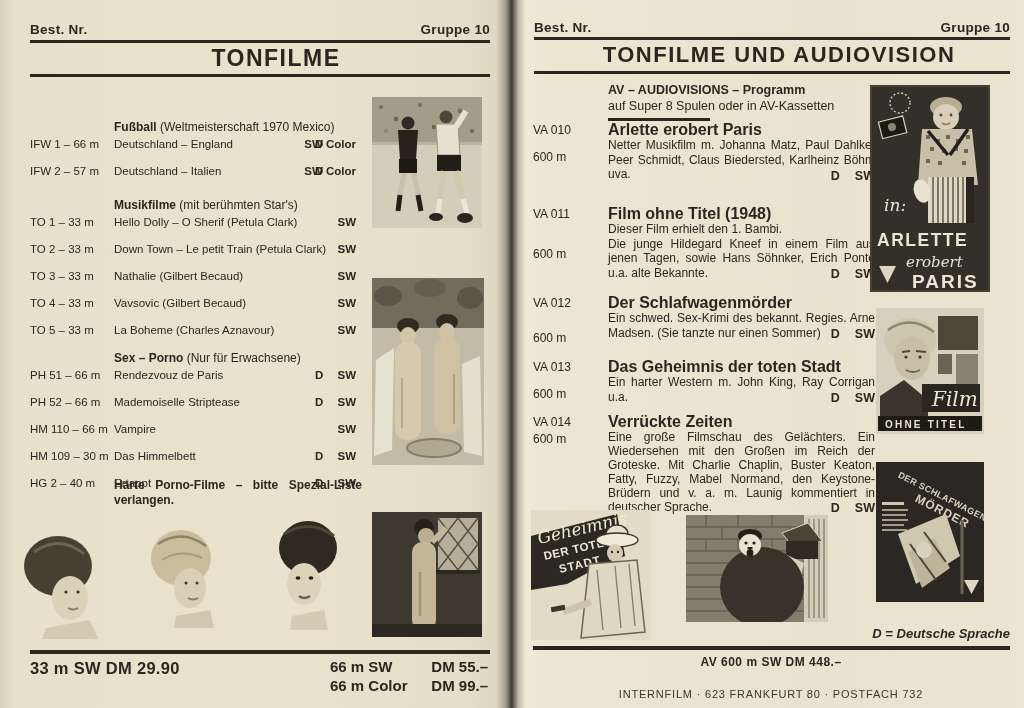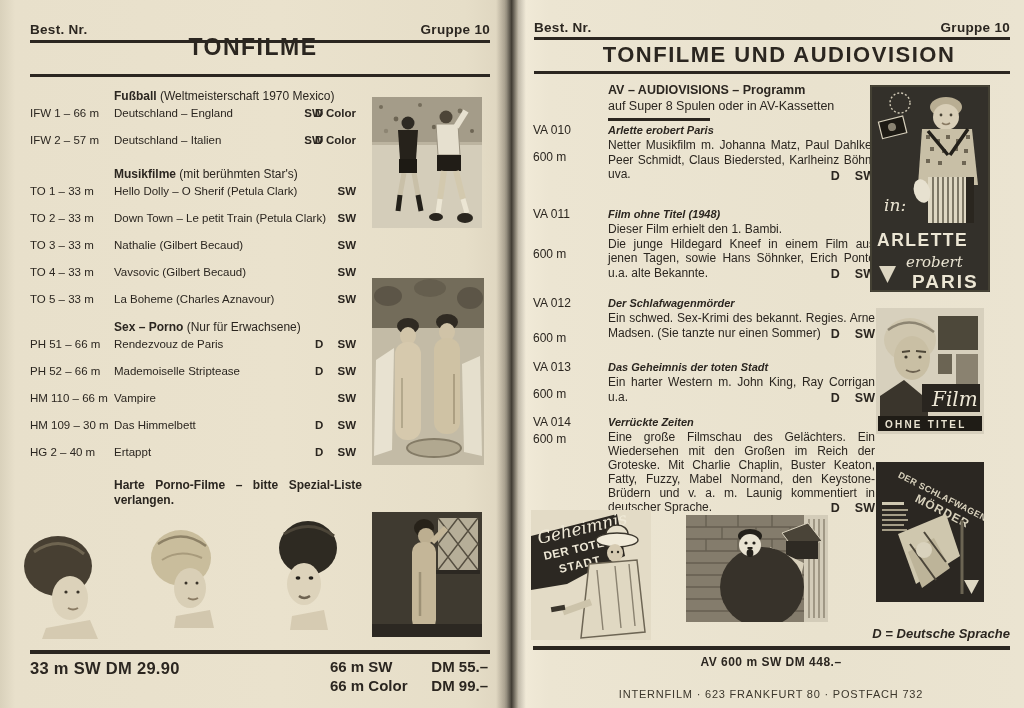--- a/index.html
+++ b/index.html
@@ -30,26 +30,26 @@
 
   
   .pg-header{position:absolute;display:flex;justify-content:space-between;font-size:13.5px;font-weight:bold;letter-spacing:.3px;}
   .page-left .pg-header{left:30px;right:16px;top:22px;}
   .page-right .pg-header{left:16px;right:14px;top:20px;}
   .rule-l1{left:30px;width:460px;top:40px;}
   .rule-l2{left:30px;width:460px;top:74px;}
   .rule-r1{left:16px;right:14px;top:37px;}
   .rule-r2{left:16px;right:14px;top:71px;}
   .pg-title{position:absolute;margin:0;width:100%;text-align:center;font-size:23px;letter-spacing:1.5px;font-weight:bold;}
-  .page-left .pg-title{top:34px;}
+  .page-left .pg-title{top:45px;padding-left:23px;}
   .page-right .pg-title{top:42px;font-size:22px;margin-left:8px;}
 
   
   .film-list{position:absolute;left:30px;top:88px;width:326px;}
-  .film-section{position:relative;}
+  .film-section{position:relative;margin-top:31px;}
   .sec-head{margin-left:84px;font-size:12px;line-height:16px;margin-bottom:2px;}
   .film-row{position:relative;height:17px;font-size:11.5px;line-height:15px;margin-bottom:10px;}
   .fr-id{position:absolute;left:0;white-space:nowrap;}
   .fr-title{position:absolute;left:84px;white-space:nowrap;}
   .fr-lang{position:absolute;left:285px;font-weight:bold;}
   .fr-fmt{position:absolute;right:0;font-weight:bold;white-space:nowrap;}
   .sec-2{margin-top:16px;}
   .sec-3{margin-top:5px;}
   .porno-note{position:absolute;left:114px;top:478px;width:248px;font-size:12px;line-height:15px;font-weight:bold;text-align:justify;}
 
@@ -65,21 +65,21 @@
 
   .listing{position:absolute;left:15px;width:345px;}
   .l-left{position:absolute;left:0;top:0;width:75px;font-size:12px;}
   .l-id{display:block;line-height:17px;}
   .l-len{display:block;line-height:17px;}
   .g27 .l-len{margin-top:10px;}
   .g40 .l-len{margin-top:23px;}
   .g35 .l-len{margin-top:18px;}
   .g16 .l-len{margin-top:0px;}
   .l-body{position:relative;margin-left:75px;width:267px;}
-  .l-title{font-size:11px;font-weight:bold;line-height:16px;font-style:italic;}
+  .l-title{font-size:16px;font-weight:bold;line-height:16px;}
   .l-intro{font-size:12px;line-height:14.5px;}
   .l-desc{font-size:12px;line-height:14.5px;text-align:justify;}
   .lst-5 .l-desc{line-height:14px;}
   .l-flags{position:absolute;right:0;bottom:-1px;display:flex;gap:15px;font-size:12.5px;font-weight:bold;}
 
   
   .legend{position:absolute;right:14px;top:626px;font-size:13px;font-weight:bold;font-style:italic;}
   .rule-rb{left:15px;right:14px;top:646px;height:4px;}
   .price-av{position:absolute;left:0;width:100%;top:655px;text-align:center;font-size:12px;font-weight:bold;letter-spacing:.5px;}
   .imprint{position:absolute;left:0;width:100%;top:688px;text-align:center;font-size:11px;letter-spacing:.8px;color:#3c372c;}

